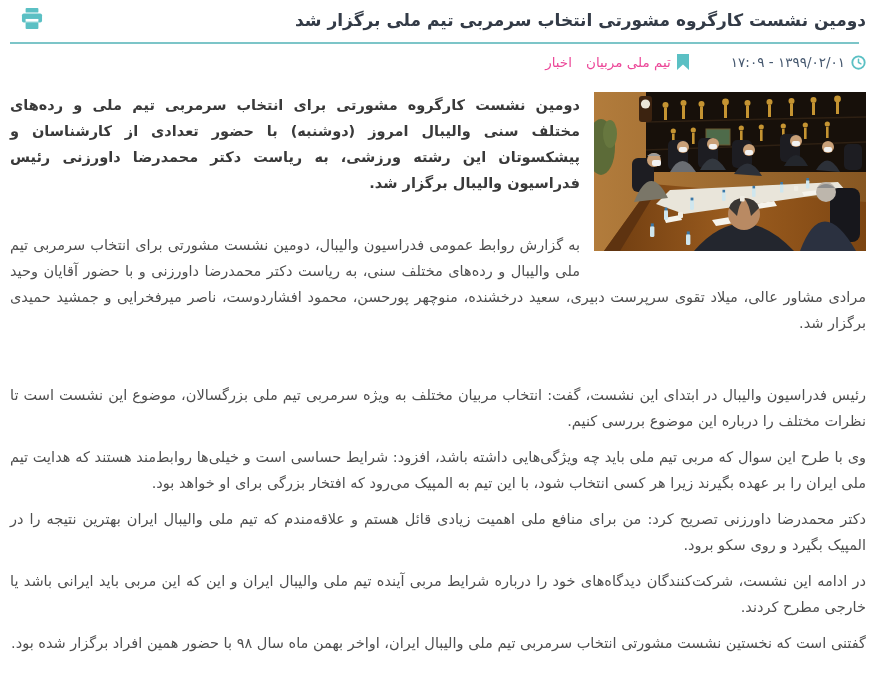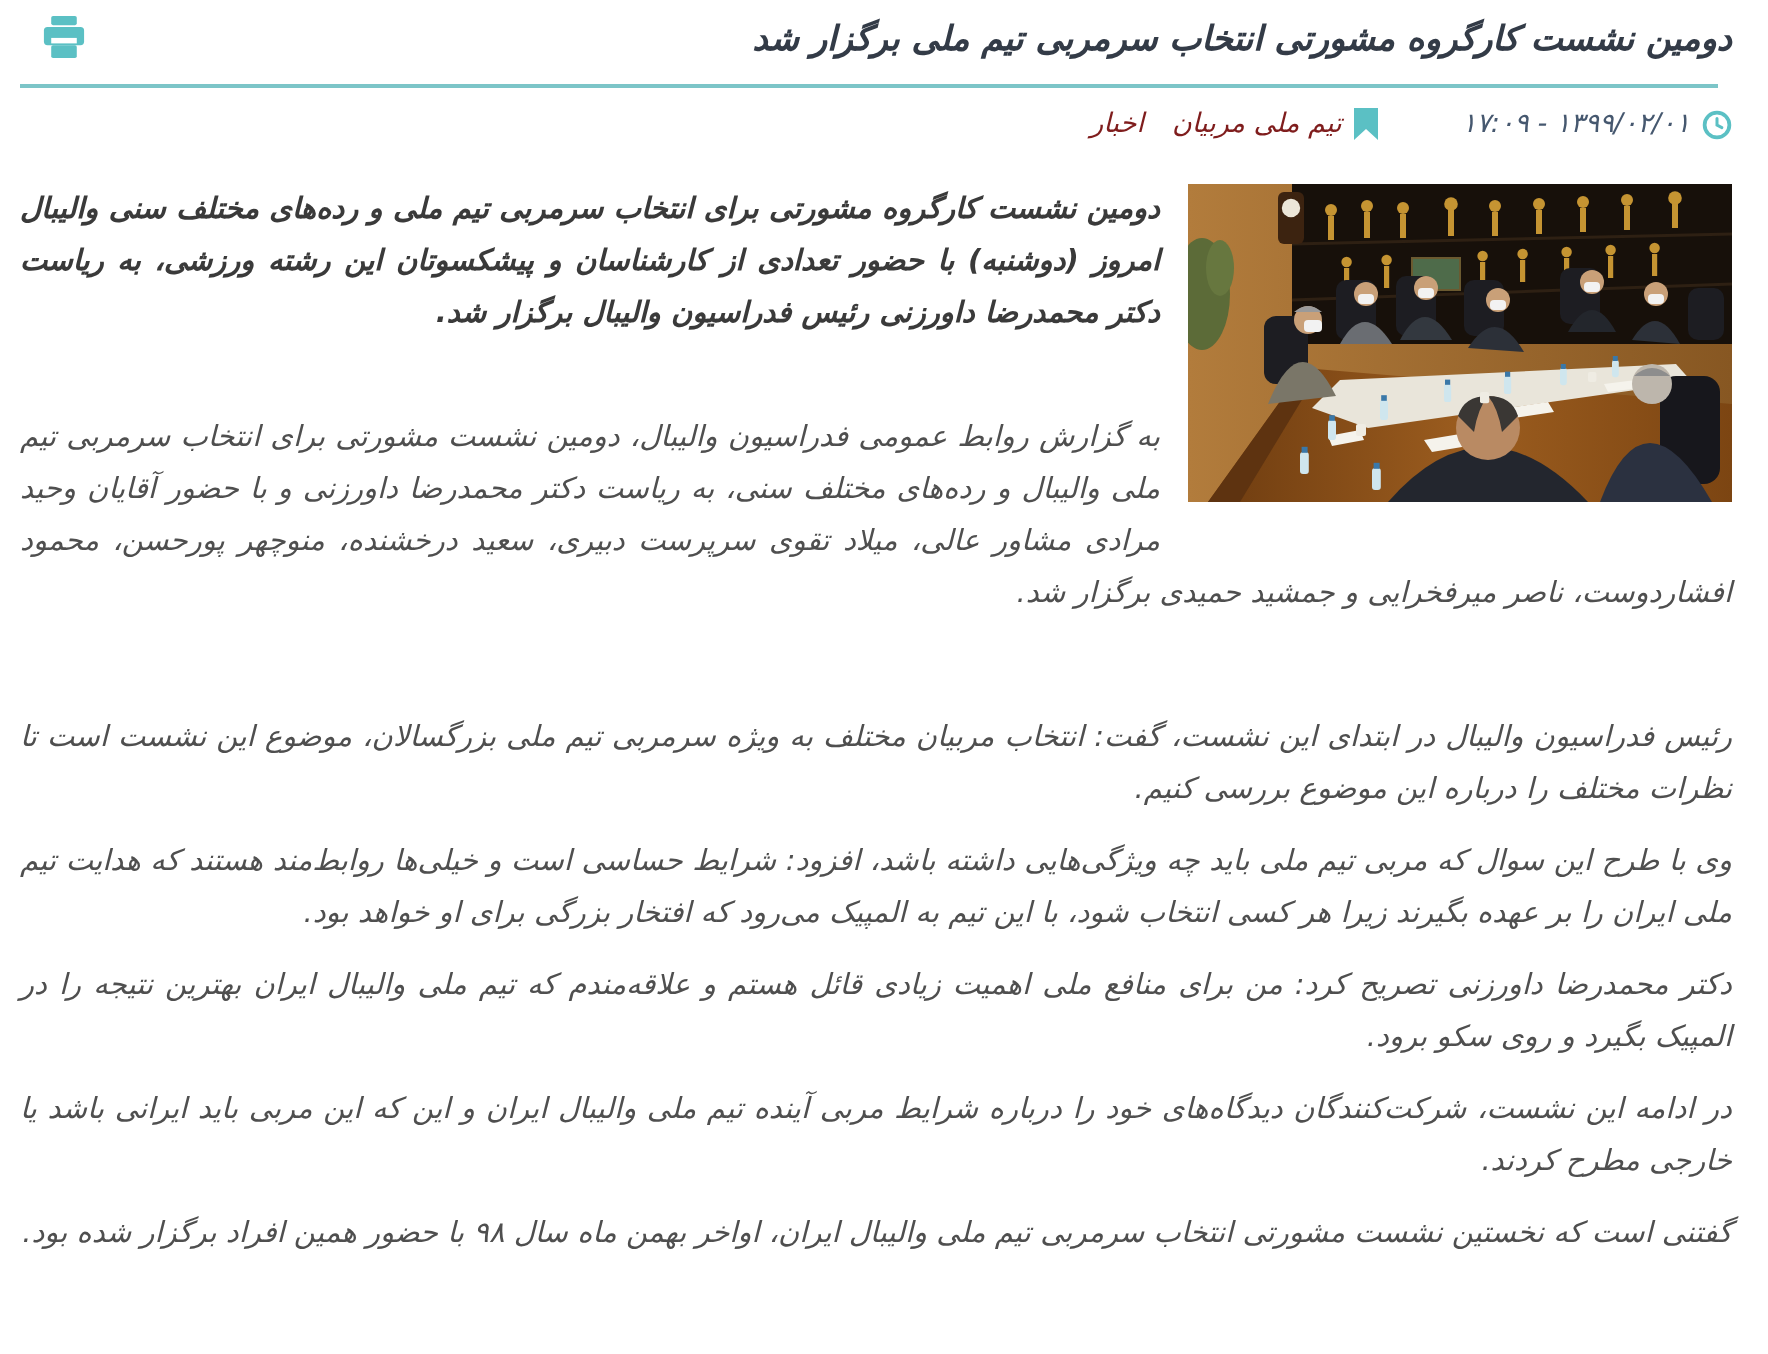--- a/index.html
+++ b/index.html
@@ -7,21 +7,20 @@
     width: 884px; height: 677px;
     background: #ffffff;
     font-family: "DejaVu Sans", sans-serif;
     overflow: hidden;
   }
   .page {
     position: relative;
     width: 884px; height: 475px;
     direction: rtl;
     padding: 8px 18px 0 10px;
-    font-style: italic;
   }
   
   .header { position: relative; }
   .page-title {
     font-size: 17px;
     font-weight: bold;
     color: #333b47;
     text-align: right;
     line-height: 24px;
     padding-left: 60px;
@@ -46,21 +45,21 @@
     align-items: center;
     direction: rtl;
     margin-top: 10px;
     font-size: 13.5px;
     color: #46586f;
   }
   .meta .icon { display: inline-flex; align-items: center; margin-left: 6px; }
   .meta-datetime { letter-spacing: 0.5px; }
   .meta-tags { display: flex; align-items: center; margin-right: 42px; }
   .meta-tag {
-    color: #7f1d1d;
+    color: #ec4899;
     text-decoration: none;
     margin-left: 14px;
     cursor: pointer;
   }
   
   .article {
     margin-top: 22px;
     direction: rtl;
     text-align: justify;
     font-size: 14.5px;

